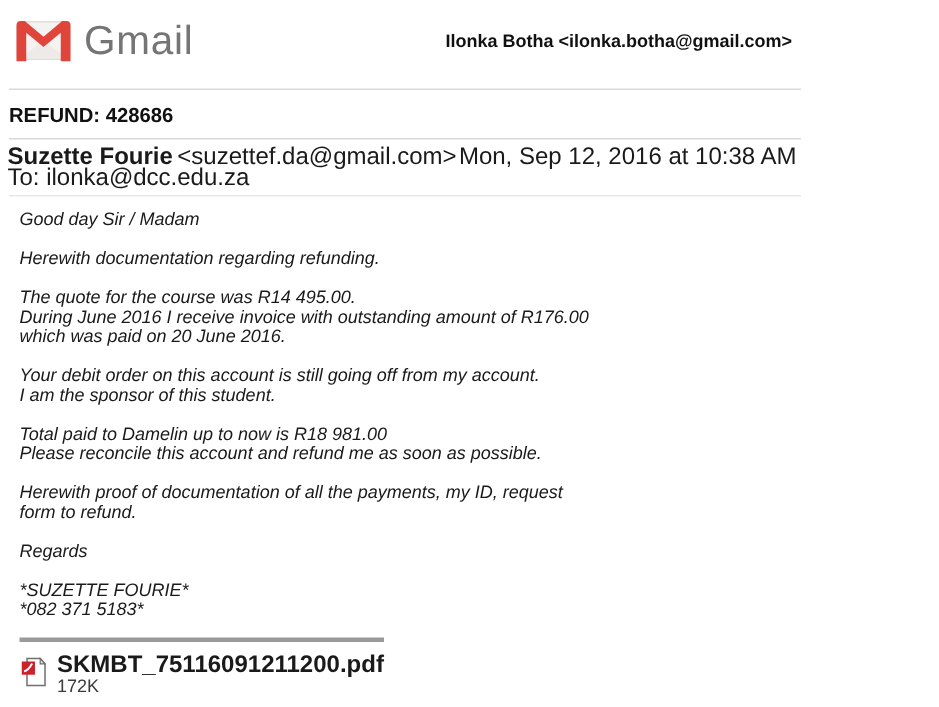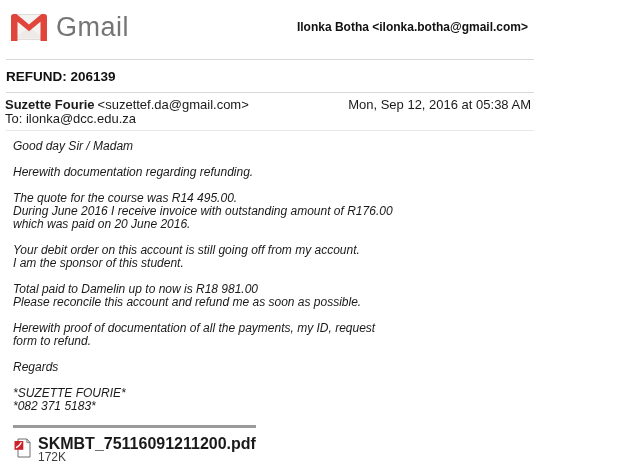--- a/index.html
+++ b/index.html
@@ -51,21 +51,21 @@
     font-weight: bold;
     margin: 9px 6px 8px 6px;
     color: #111;
   }
 
   .meta {
     display: flex;
     justify-content: space-between;
     align-items: flex-start;
     padding: 5px 9px 0 5px;
-    font-size: 13px;
+    font-size: 16px;
     line-height: 13.5px;
   }
   .from-name { font-weight: bold; }
   .from-email { margin-left: 3px; }
   .meta-left div { white-space: nowrap; }
   .message-date { white-space: nowrap; }
 
   .message-body {
     padding: 9px 12px 0 13px;
     font-size: 12px;
@@ -114,30 +114,30 @@
           <path d="M1 28 L1 4 Q1 1 4 1 L6.5 1 L19 11.5 L31.5 1 L34 1 Q37 1 37 4 L37 28 L30.5 28 L30.5 8.8 L19 18.3 L7.5 8.8 L7.5 28 Z" fill="#e0453c"></path>
         </svg>
       </span>
       <span class="gmail-wordmark">Gmail</span>
     </div>
     <div class="account-owner">Ilonka Botha &lt;ilonka.botha@gmail.com&gt;</div>
   </div>
 
   <hr class="rule top">
 
-  <div class="subject">REFUND: 206139</div>
+  <div class="subject">REFUND: 428686</div>
 
   <hr class="rule">
 
   <div class="meta">
     <div class="meta-left">
       <div><span class="from-name">Suzette Fourie</span><span class="from-email">&lt;suzettef.da@gmail.com&gt;</span></div>
       <div>To: ilonka@dcc.edu.za</div>
     </div>
-    <div class="message-date">Mon, Sep 12, 2016 at 05:38 AM</div>
+    <div class="message-date">Mon, Sep 12, 2016 at 10:38 AM</div>
   </div>
 
   <hr class="rule faint">
 
   <div class="message-body">Good day Sir / Madam
 
 Herewith documentation regarding refunding.
 
 The quote for the course was R14 495.00.
 During June 2016 I receive invoice with outstanding amount of R176.00

